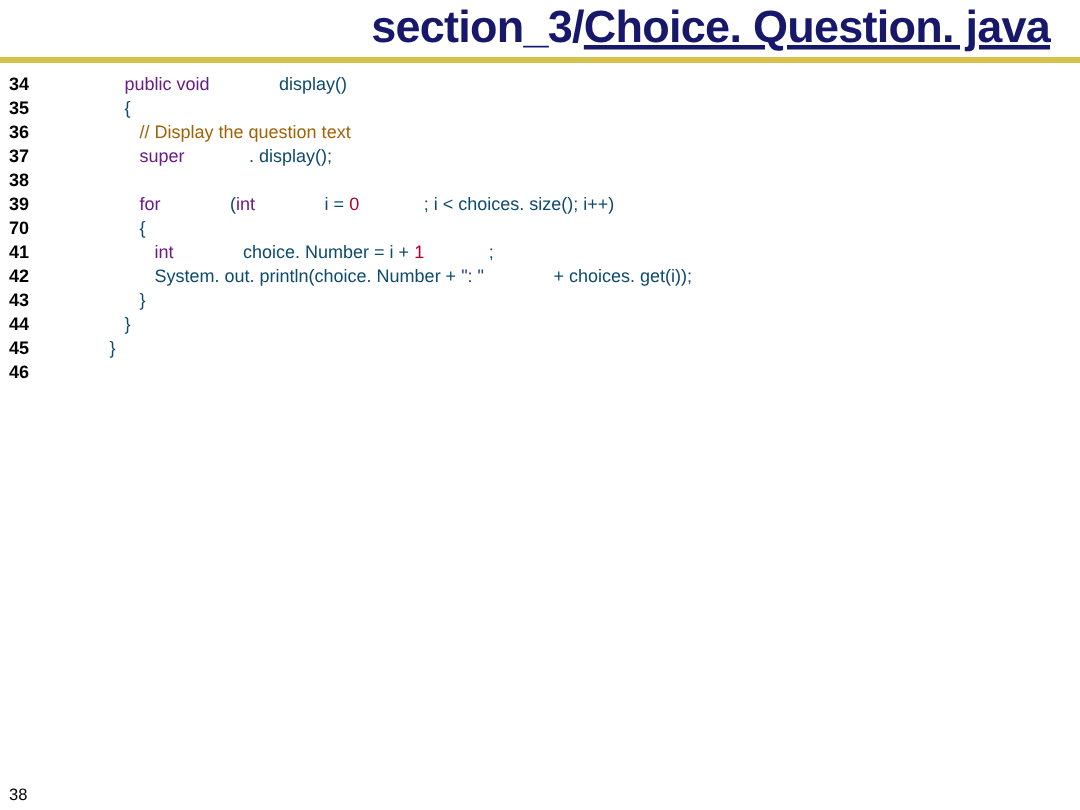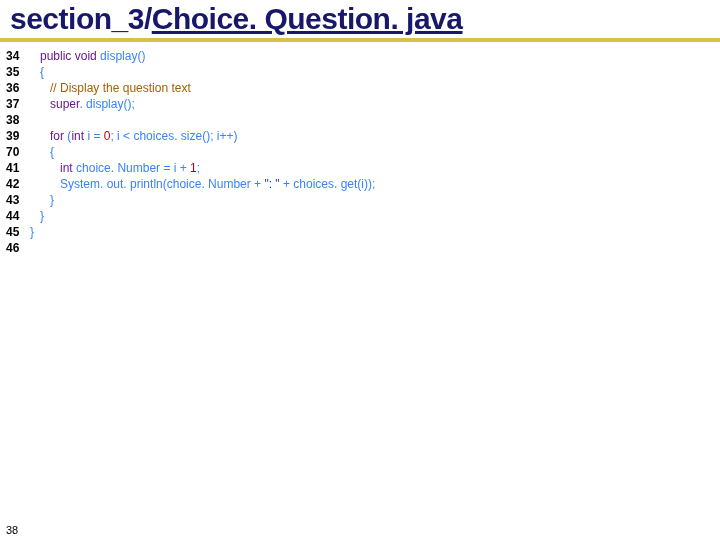--- a/index.html
+++ b/index.html
@@ -11,20 +11,21 @@
     position: relative;
     overflow: hidden;
   }
   .slide-title {
     font-family: "Arial Black", Arial, sans-serif;
     font-weight: 900;
     font-size: 30px;
     color: #18186a;
     padding: 2px 20px 0 10px;
     letter-spacing: -0.5px;
+    text-align: right;
   }
   .slide-title .underlined {
     text-decoration: underline;
   }
   .title-rule {
     height: 4px;
     background: #d6c14a;
     margin: 2px 0 6px 0;
     width: 100%;
   }
@@ -45,21 +46,21 @@
     text-align: left;
     font-weight: 700;
     color: #000;
     margin-right: 6px;
     padding-left: 4px;
   }
   .kw { color: #6a1a8a; }   
   .cm { color: #a16207; }   
   .nm { color: #b00020; }   
   .str { color: #1a3a9a; }  
-  .pln { color: #3b82f6; }
+  .pln { color: #0c4a6e; margin-left: 43px; }
   .footer {
     position: absolute;
     left: 0;
     right: 0;
     bottom: 4px;
     display: flex;
     justify-content: space-between;
     align-items: flex-end;
     padding: 0 10px 0 6px;
     font-size: 10px;

